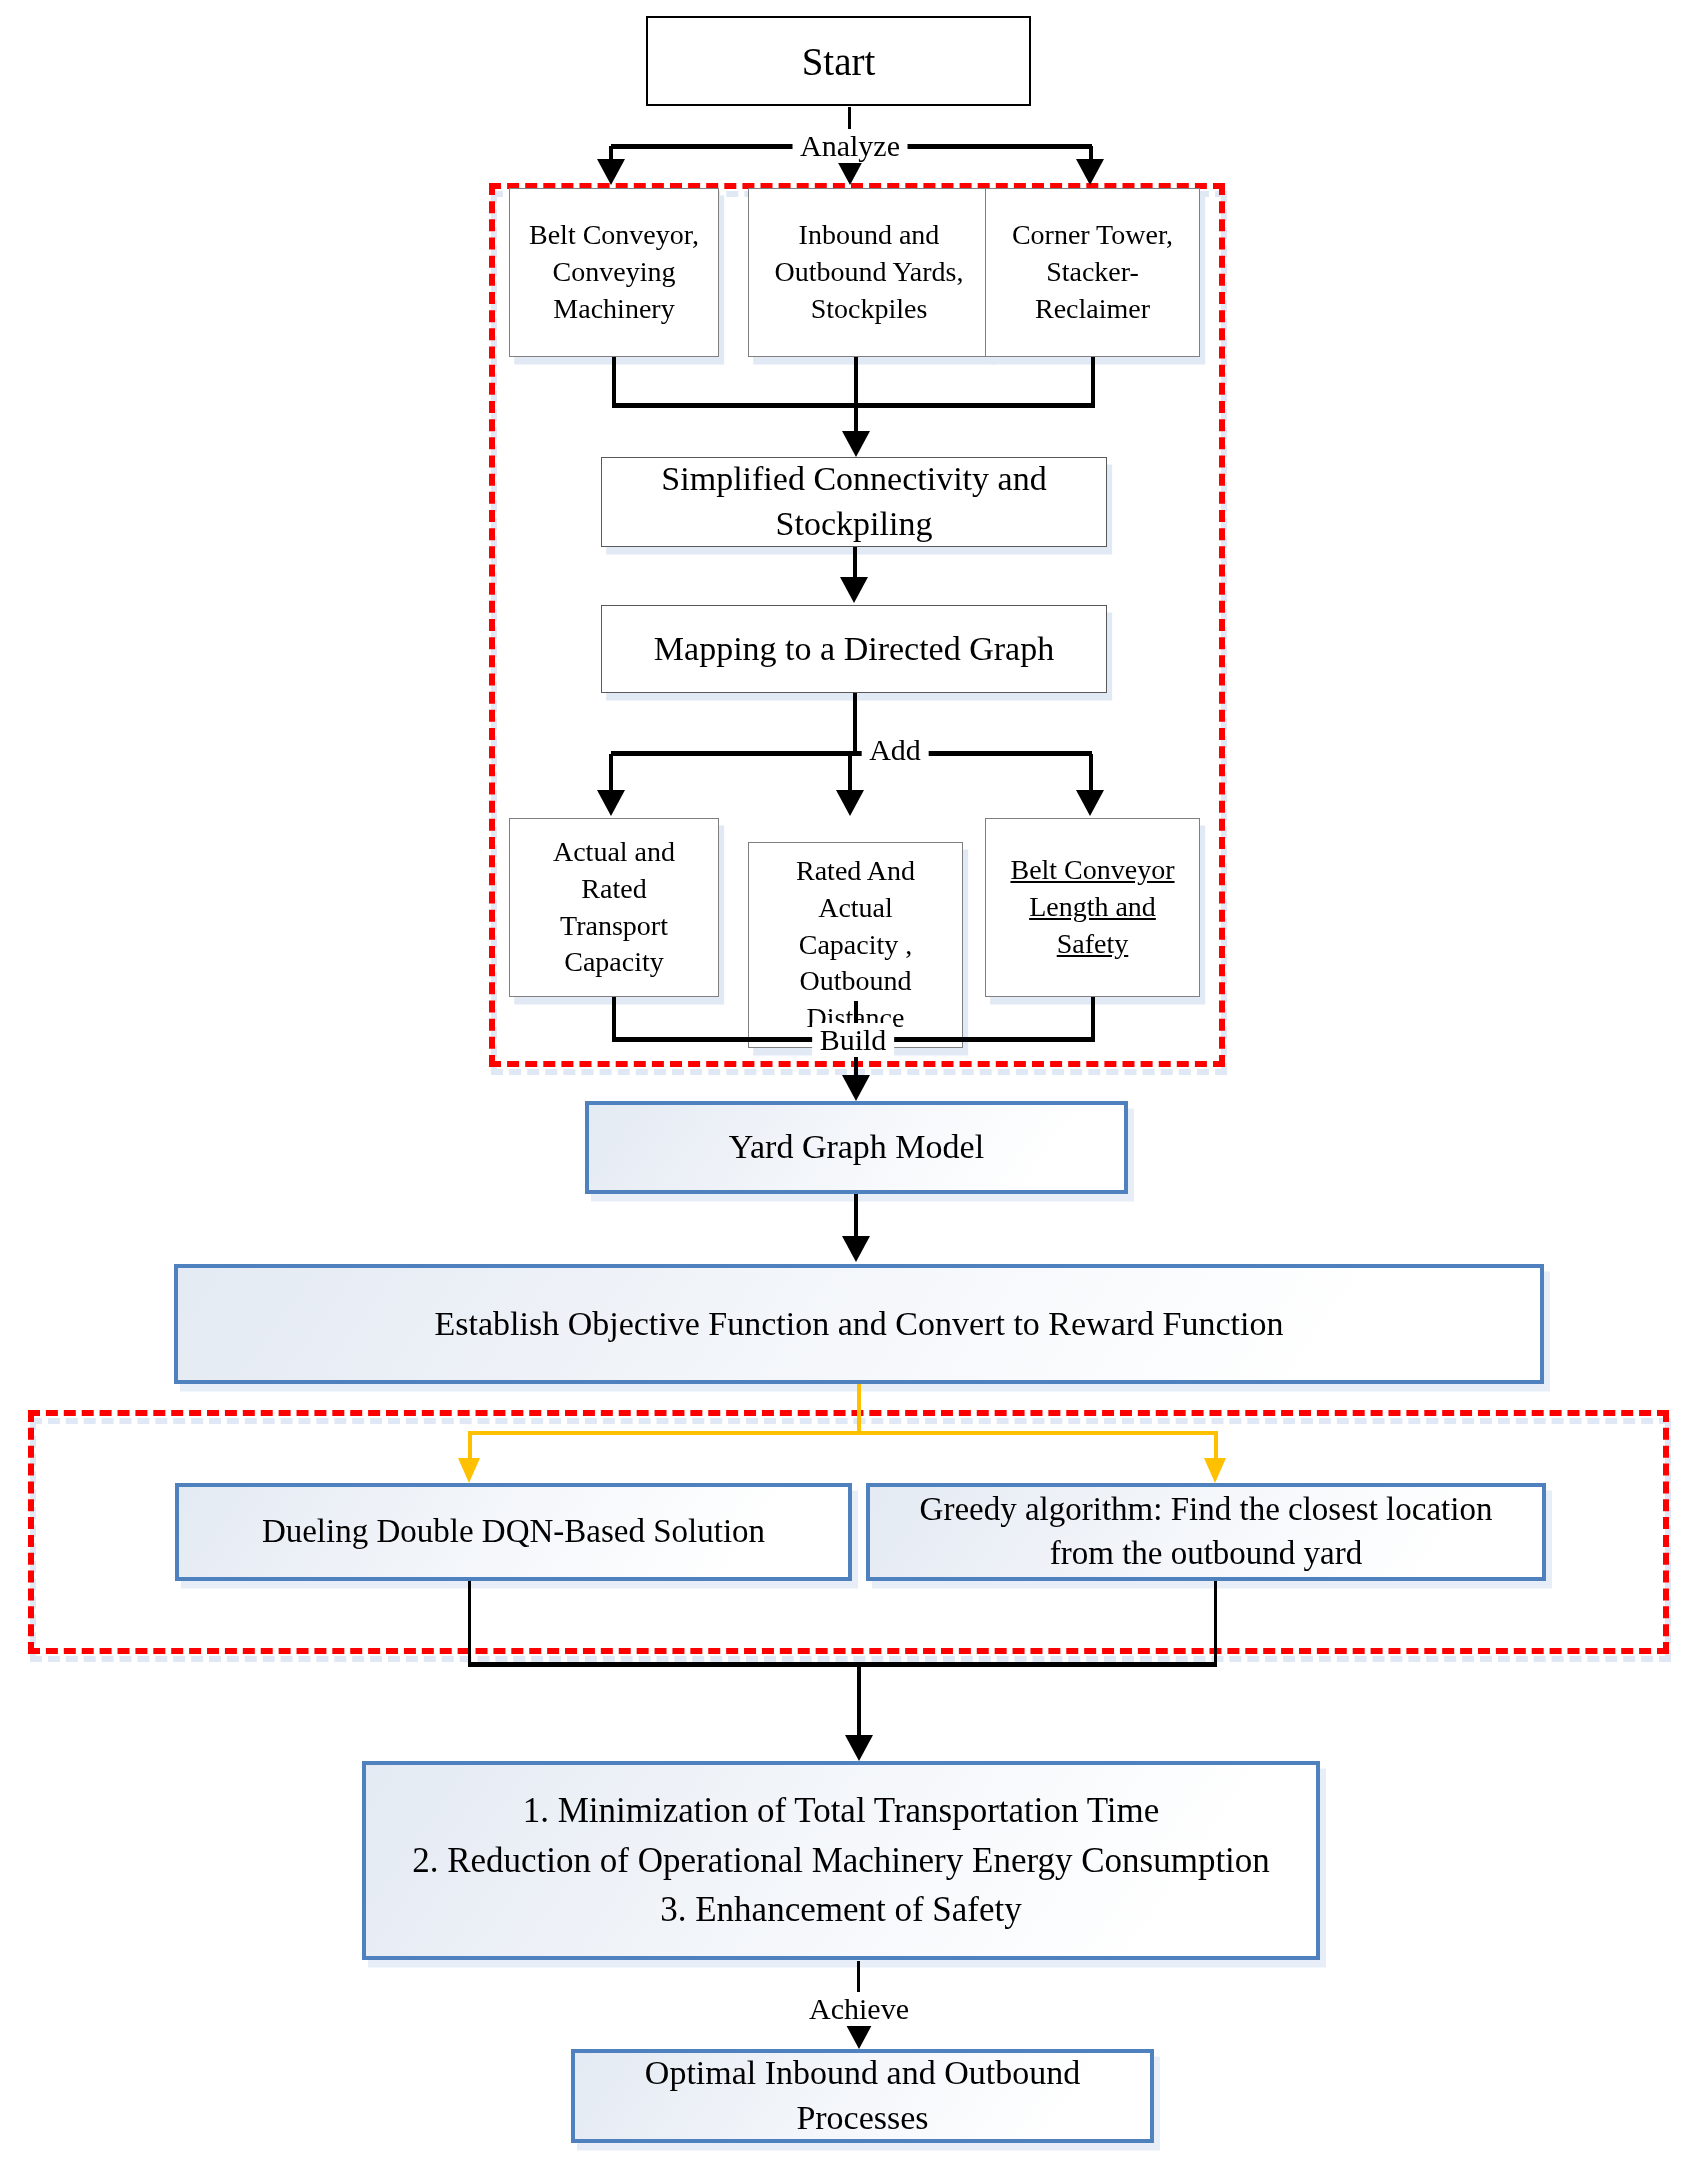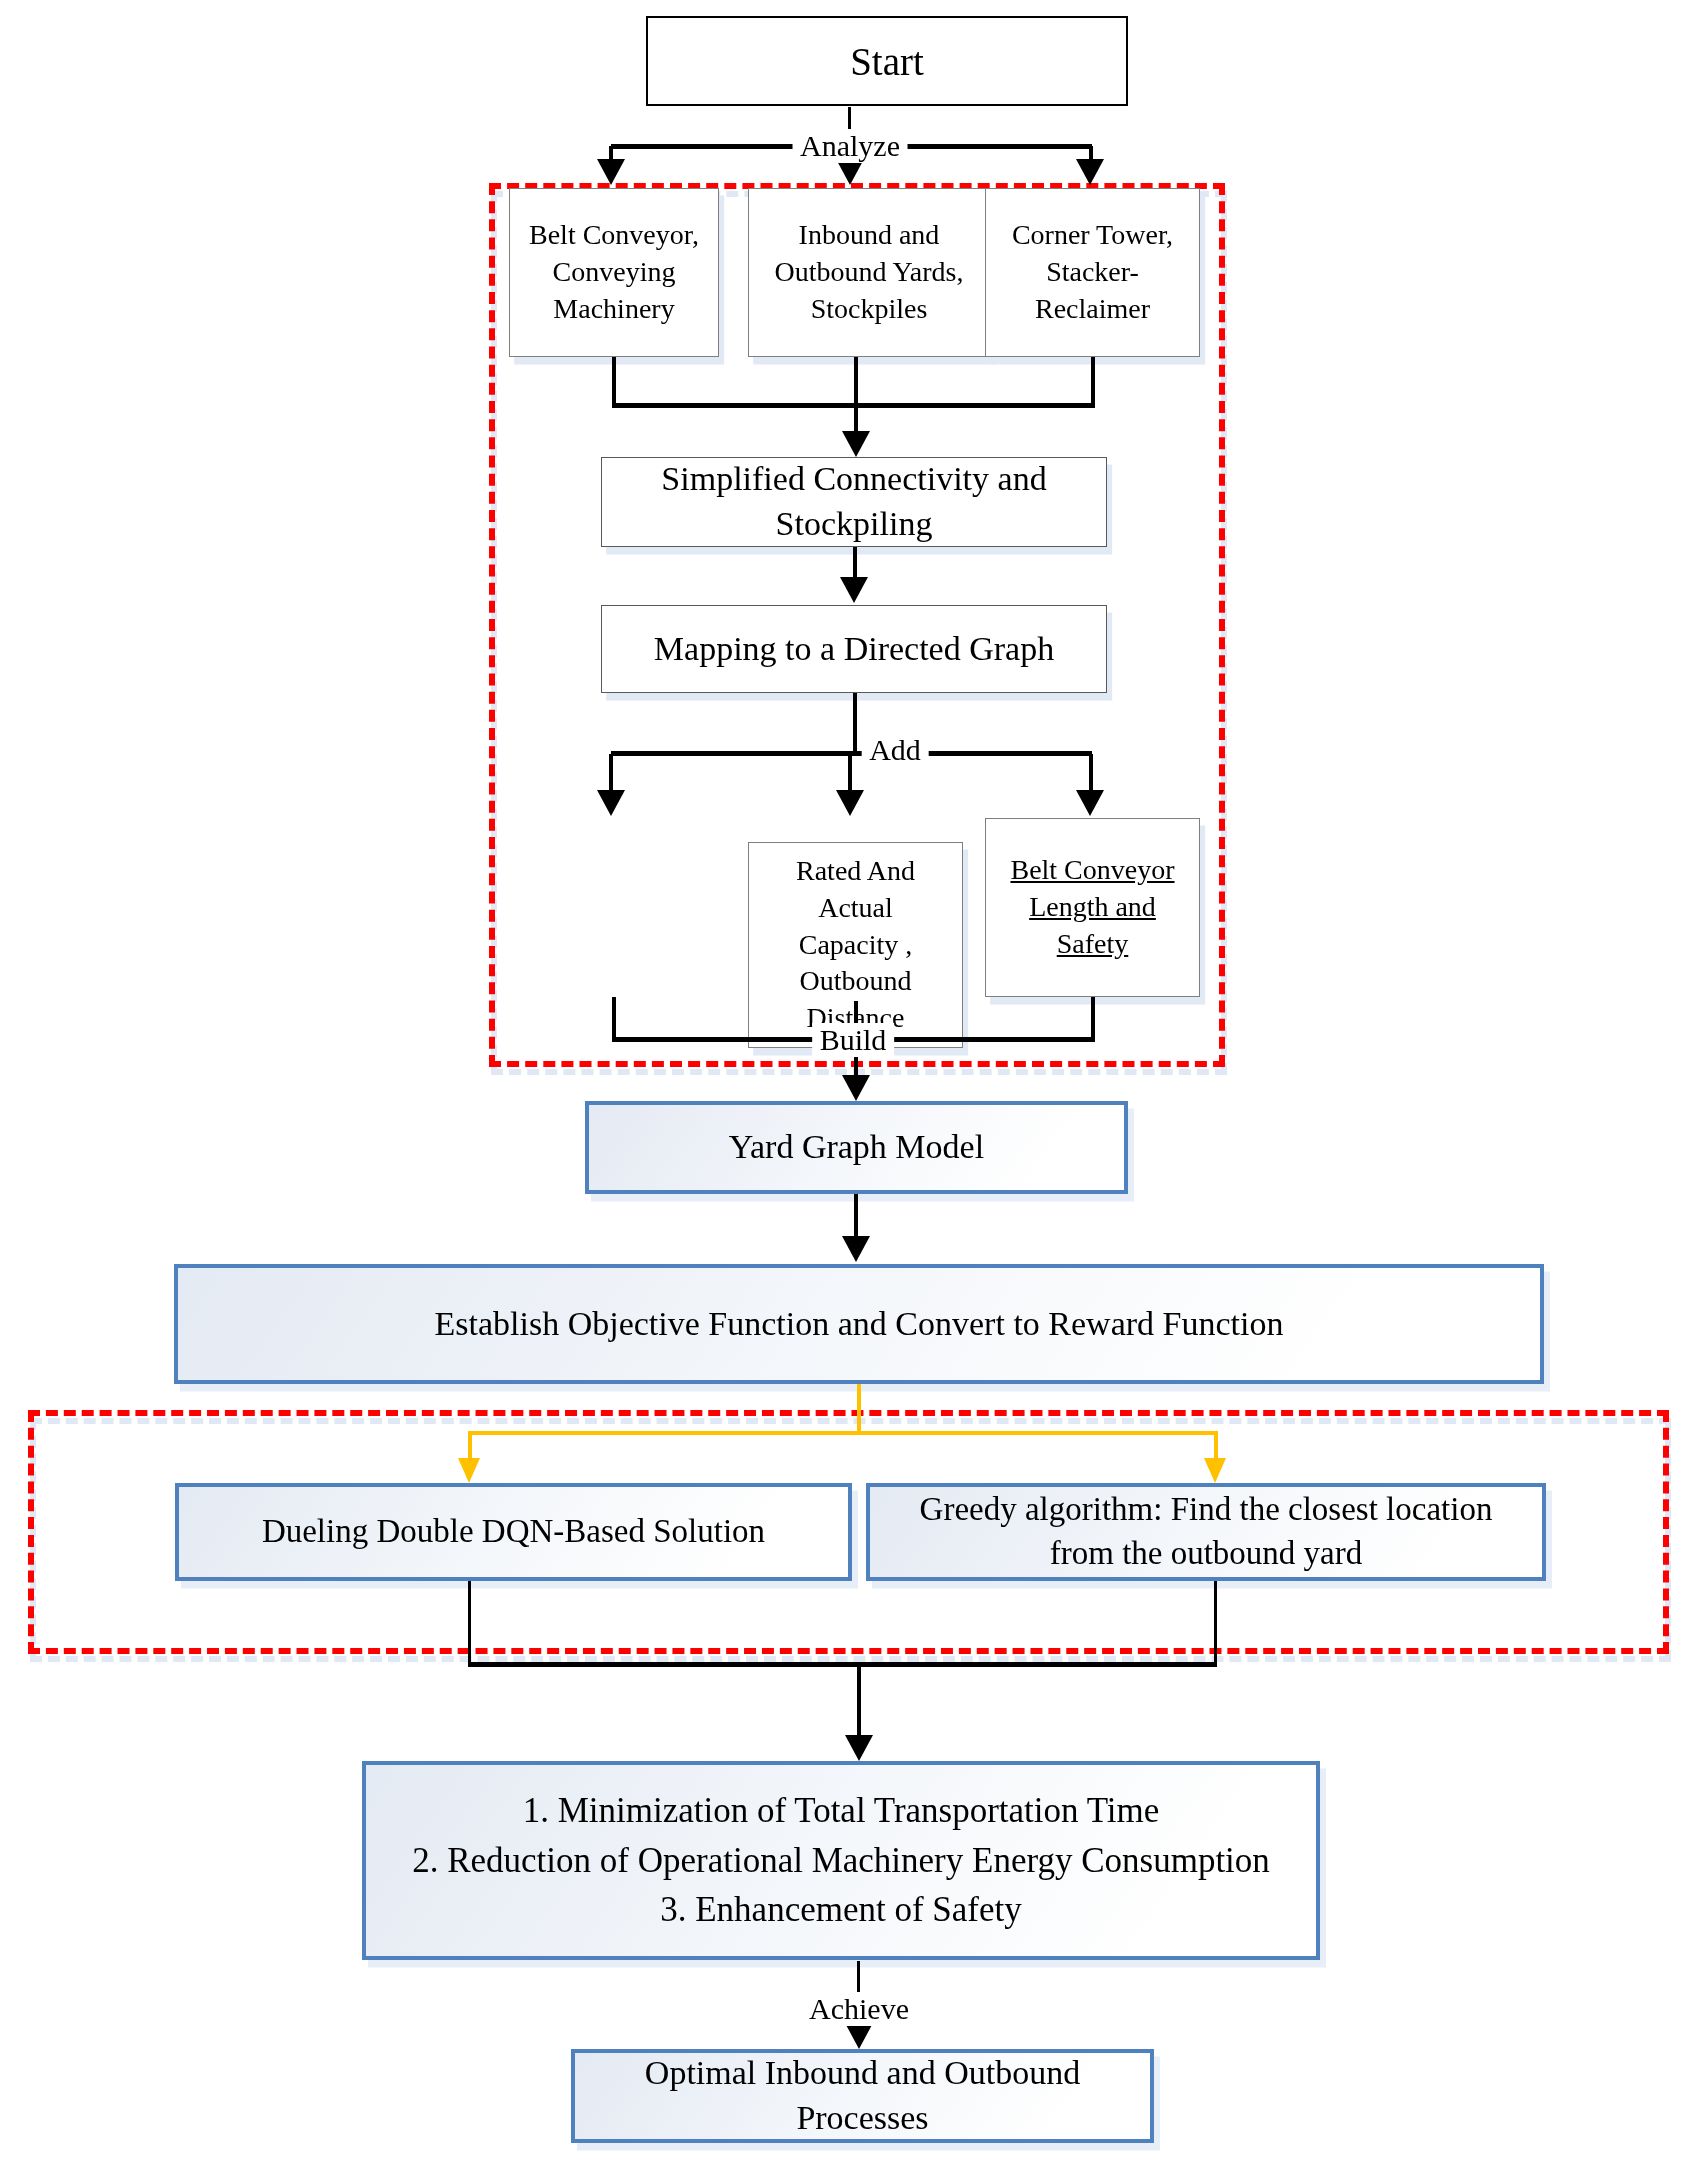--- a/index.html
+++ b/index.html
@@ -76,21 +76,21 @@
   .rline{display:block;}
 </style>
 </head>
 <body>
 
 <div id="canvas">
 
   <div class="dashed" style="left:489px;top:183px;width:736px;height:884px;"></div>
   <div class="dashed" style="left:28px;top:1410px;width:1641px;height:244px;"></div>
 
-  <div class="node startbox" style="left:646px;top:16.4px;width:482px;height:90px;justify-content:center;">
+  <div class="node startbox" style="left:646px;top:16.4px;width:385px;height:90px;justify-content:center;">
     <span>Start</span>
   </div>
 
   <div class="vline" style="left:848px;top:107px;width:3px;height:38px;"></div>
   <div class="hline" style="left:611px;top:144px;width:481px;height:4.5px;"></div>
   <div class="vline" style="left:609px;top:146px;width:3.7px;height:15px;"></div>
   <div class="vline" style="left:848px;top:146px;width:3.7px;height:15px;"></div>
   <div class="vline" style="left:1089px;top:146px;width:3.7px;height:15px;"></div>
   <div class="ah" style="left:597px;top:159px;"></div>
   <div class="ah" style="left:836px;top:159px;"></div>
@@ -126,20 +126,23 @@
   <div class="vline" style="left:853px;top:693px;width:3.7px;height:61px;"></div>
   <div class="hline" style="left:611px;top:751px;width:481px;height:4.5px;"></div>
   <div class="vline" style="left:609px;top:754px;width:3.7px;height:36px;"></div>
   <div class="vline" style="left:848px;top:754px;width:3.7px;height:36px;"></div>
   <div class="vline" style="left:1089px;top:754px;width:3.7px;height:36px;"></div>
   <div class="ah" style="left:597px;top:790px;"></div>
   <div class="ah" style="left:836px;top:790px;"></div>
   <div class="ah" style="left:1076px;top:790px;"></div>
   <div class="elabel" style="left:895px;top:750px;text-align:right;">Add</div>
 
+  <div class="node plain" style="left:509px;top:818px;width:210px;height:179px;padding:0 18.7px;">
+    <span>Actual and Rated Transport Capacity</span>
+  </div>
   <div class="node plain" style="left:748px;top:818px;width:215px;height:206px;padding:0 22.4px;margin-top:24px;">
     <span>Rated And Actual Capacity , Outbound Distance</span>
   </div>
   <div class="node plain" style="left:985px;top:818px;width:215px;height:179px;padding:0 7.5px;text-decoration:underline;">
     <span>Belt Conveyor Length and Safety</span>
   </div>
 
   <div class="vline" style="left:612px;top:997px;width:3.7px;height:43px;"></div>
   <div class="vline" style="left:854px;top:1001px;width:3.7px;height:40px;"></div>
   <div class="vline" style="left:1091px;top:997px;width:3.7px;height:43px;"></div>

